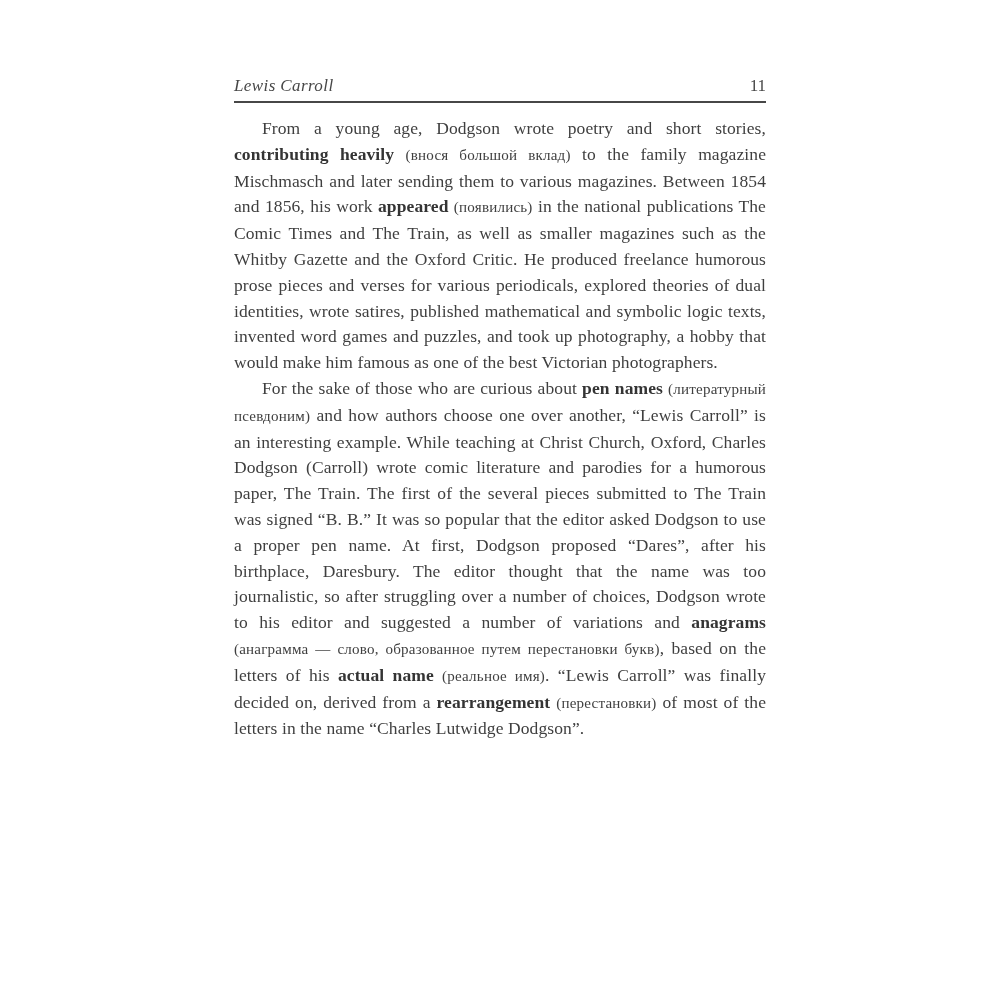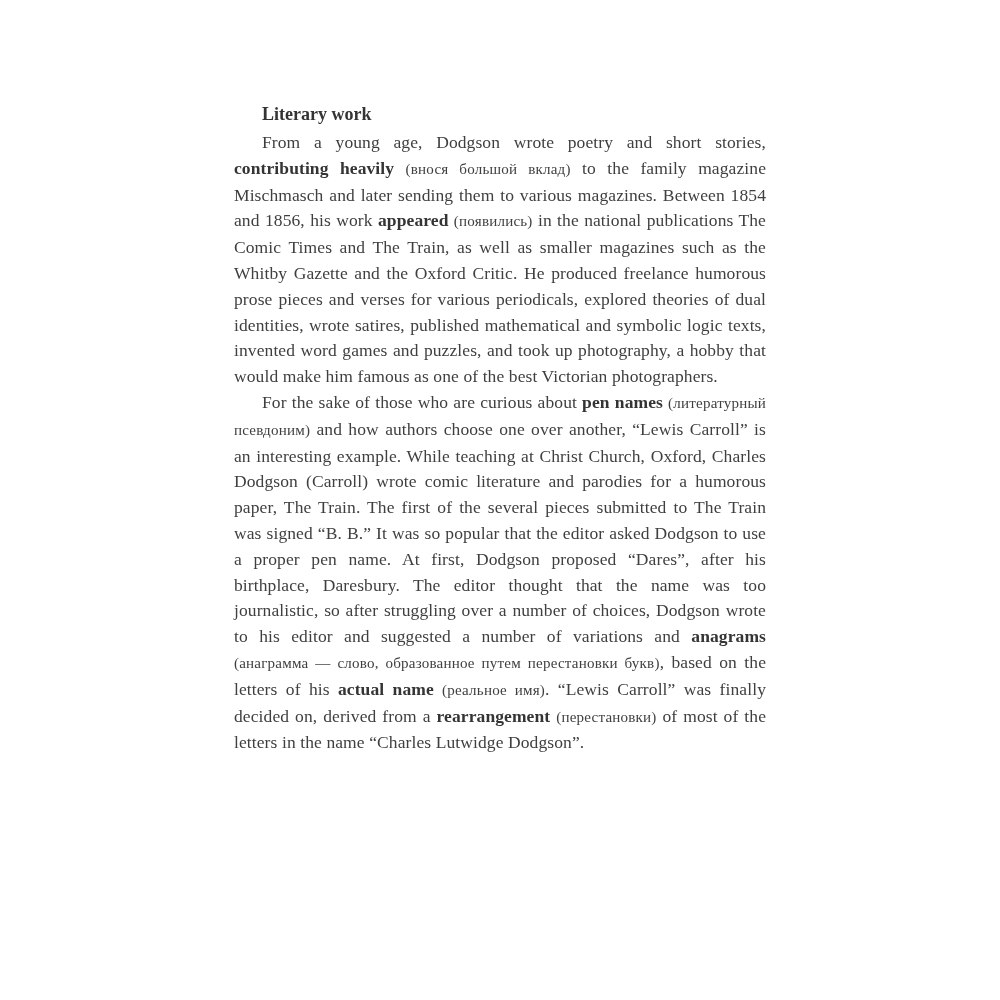--- a/index.html
+++ b/index.html
@@ -62,22 +62,25 @@
   .run-b { font-weight: bold; color: #343434; }
   .run-i { }
   .run-g { font-size: 0.86em; letter-spacing: 0.2px; }
 </style>
 </head>
 <body>
 
 <div class="page">
   <div class="content">
 
+    <div class="running-header">
+      <span class="rh-title">Lewis Carroll</span>
+      <span class="rh-num">11</span>
+    </div>
 
 
-    <h2 class="section-heading">Literary work</h2>
 
     <p class="body-par"><span>From a young age, Dodgson wrote poetry and short stories, </span><span class="run-b">contributing heavily</span><span> </span><span class="run-g">(внося большой вклад)</span><span> to the family magazine </span><span class="run-i">Mischmasch</span><span> and later sending them to various magazines. Between 1854 and 1856, his work </span><span class="run-b">appeared</span><span> </span><span class="run-g">(появились)</span><span> in the national publications </span><span class="run-i">The Comic Times</span><span> and </span><span class="run-i">The Train</span><span>, as well as smaller magazines such as the </span><span class="run-i">Whitby Gazette</span><span> and the </span><span class="run-i">Oxford Critic</span><span>. He produced freelance humorous prose pieces and verses for various periodicals, explored theories of dual identities, wrote satires, published mathematical and symbolic logic texts, invented word games and puzzles, and took up photography, a hobby that would make him famous as one of the best Victorian photographers.</span></p>
 
     <p class="body-par"><span>For the sake of those who are curious about </span><span class="run-b">pen names</span><span> </span><span class="run-g">(литературный псевдоним)</span><span> and how authors choose one over another, “Lewis Carroll” is an interesting example. While teaching at Christ Church, Oxford, Charles Dodgson (Carroll) wrote comic literature and parodies for a humorous paper, </span><span class="run-i">The Train</span><span>. The first of the several pieces submitted to </span><span class="run-i">The Train</span><span> was signed “B. B.” It was so popular that the editor asked Dodgson to use a proper pen name. At first, Dodgson proposed “Dares”, after his birthplace, Daresbury. The editor thought that the name was too journalistic, so after struggling over a number of choices, Dodgson wrote to his editor and suggested a number of variations and </span><span class="run-b">anagrams</span><span> </span><span class="run-g">(анаграмма — слово, образованное путем перестановки букв)</span><span>, based on the letters of his </span><span class="run-b">actual name</span><span> </span><span class="run-g">(реальное имя)</span><span>. “Lewis Carroll” was finally decided on, derived from a </span><span class="run-b">rearrangement</span><span> </span><span class="run-g">(перестановки)</span><span> of most of the letters in the name “Charles Lutwidge Dodgson”.</span></p>
 
   </div>
 </div>
 
 </body></html>

